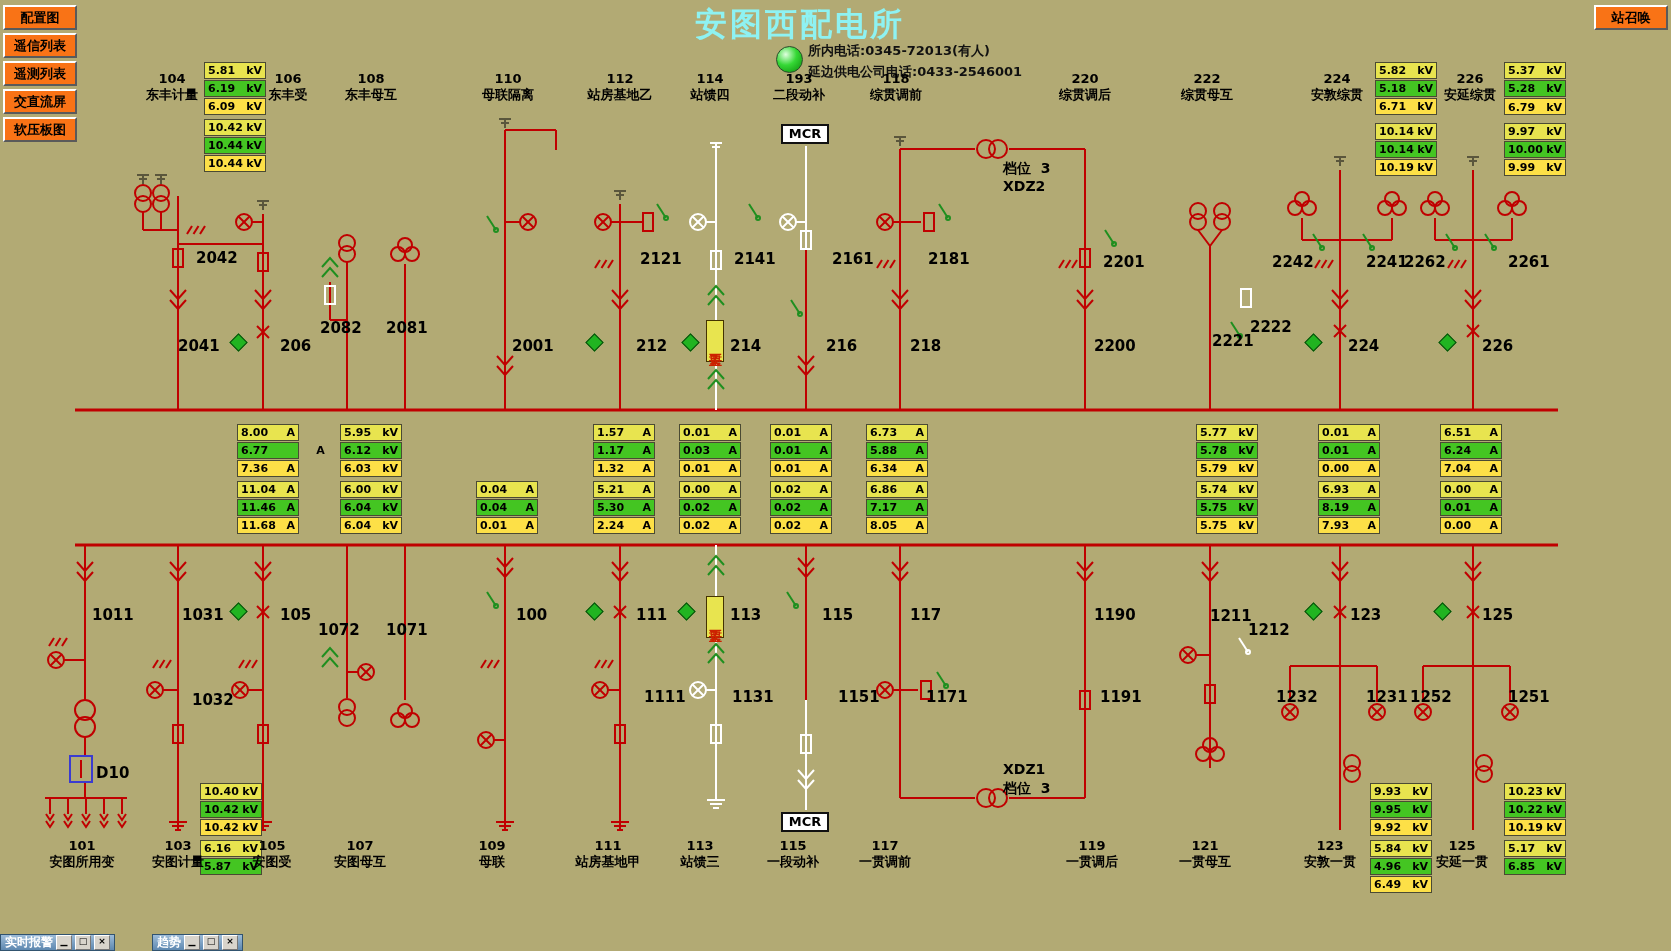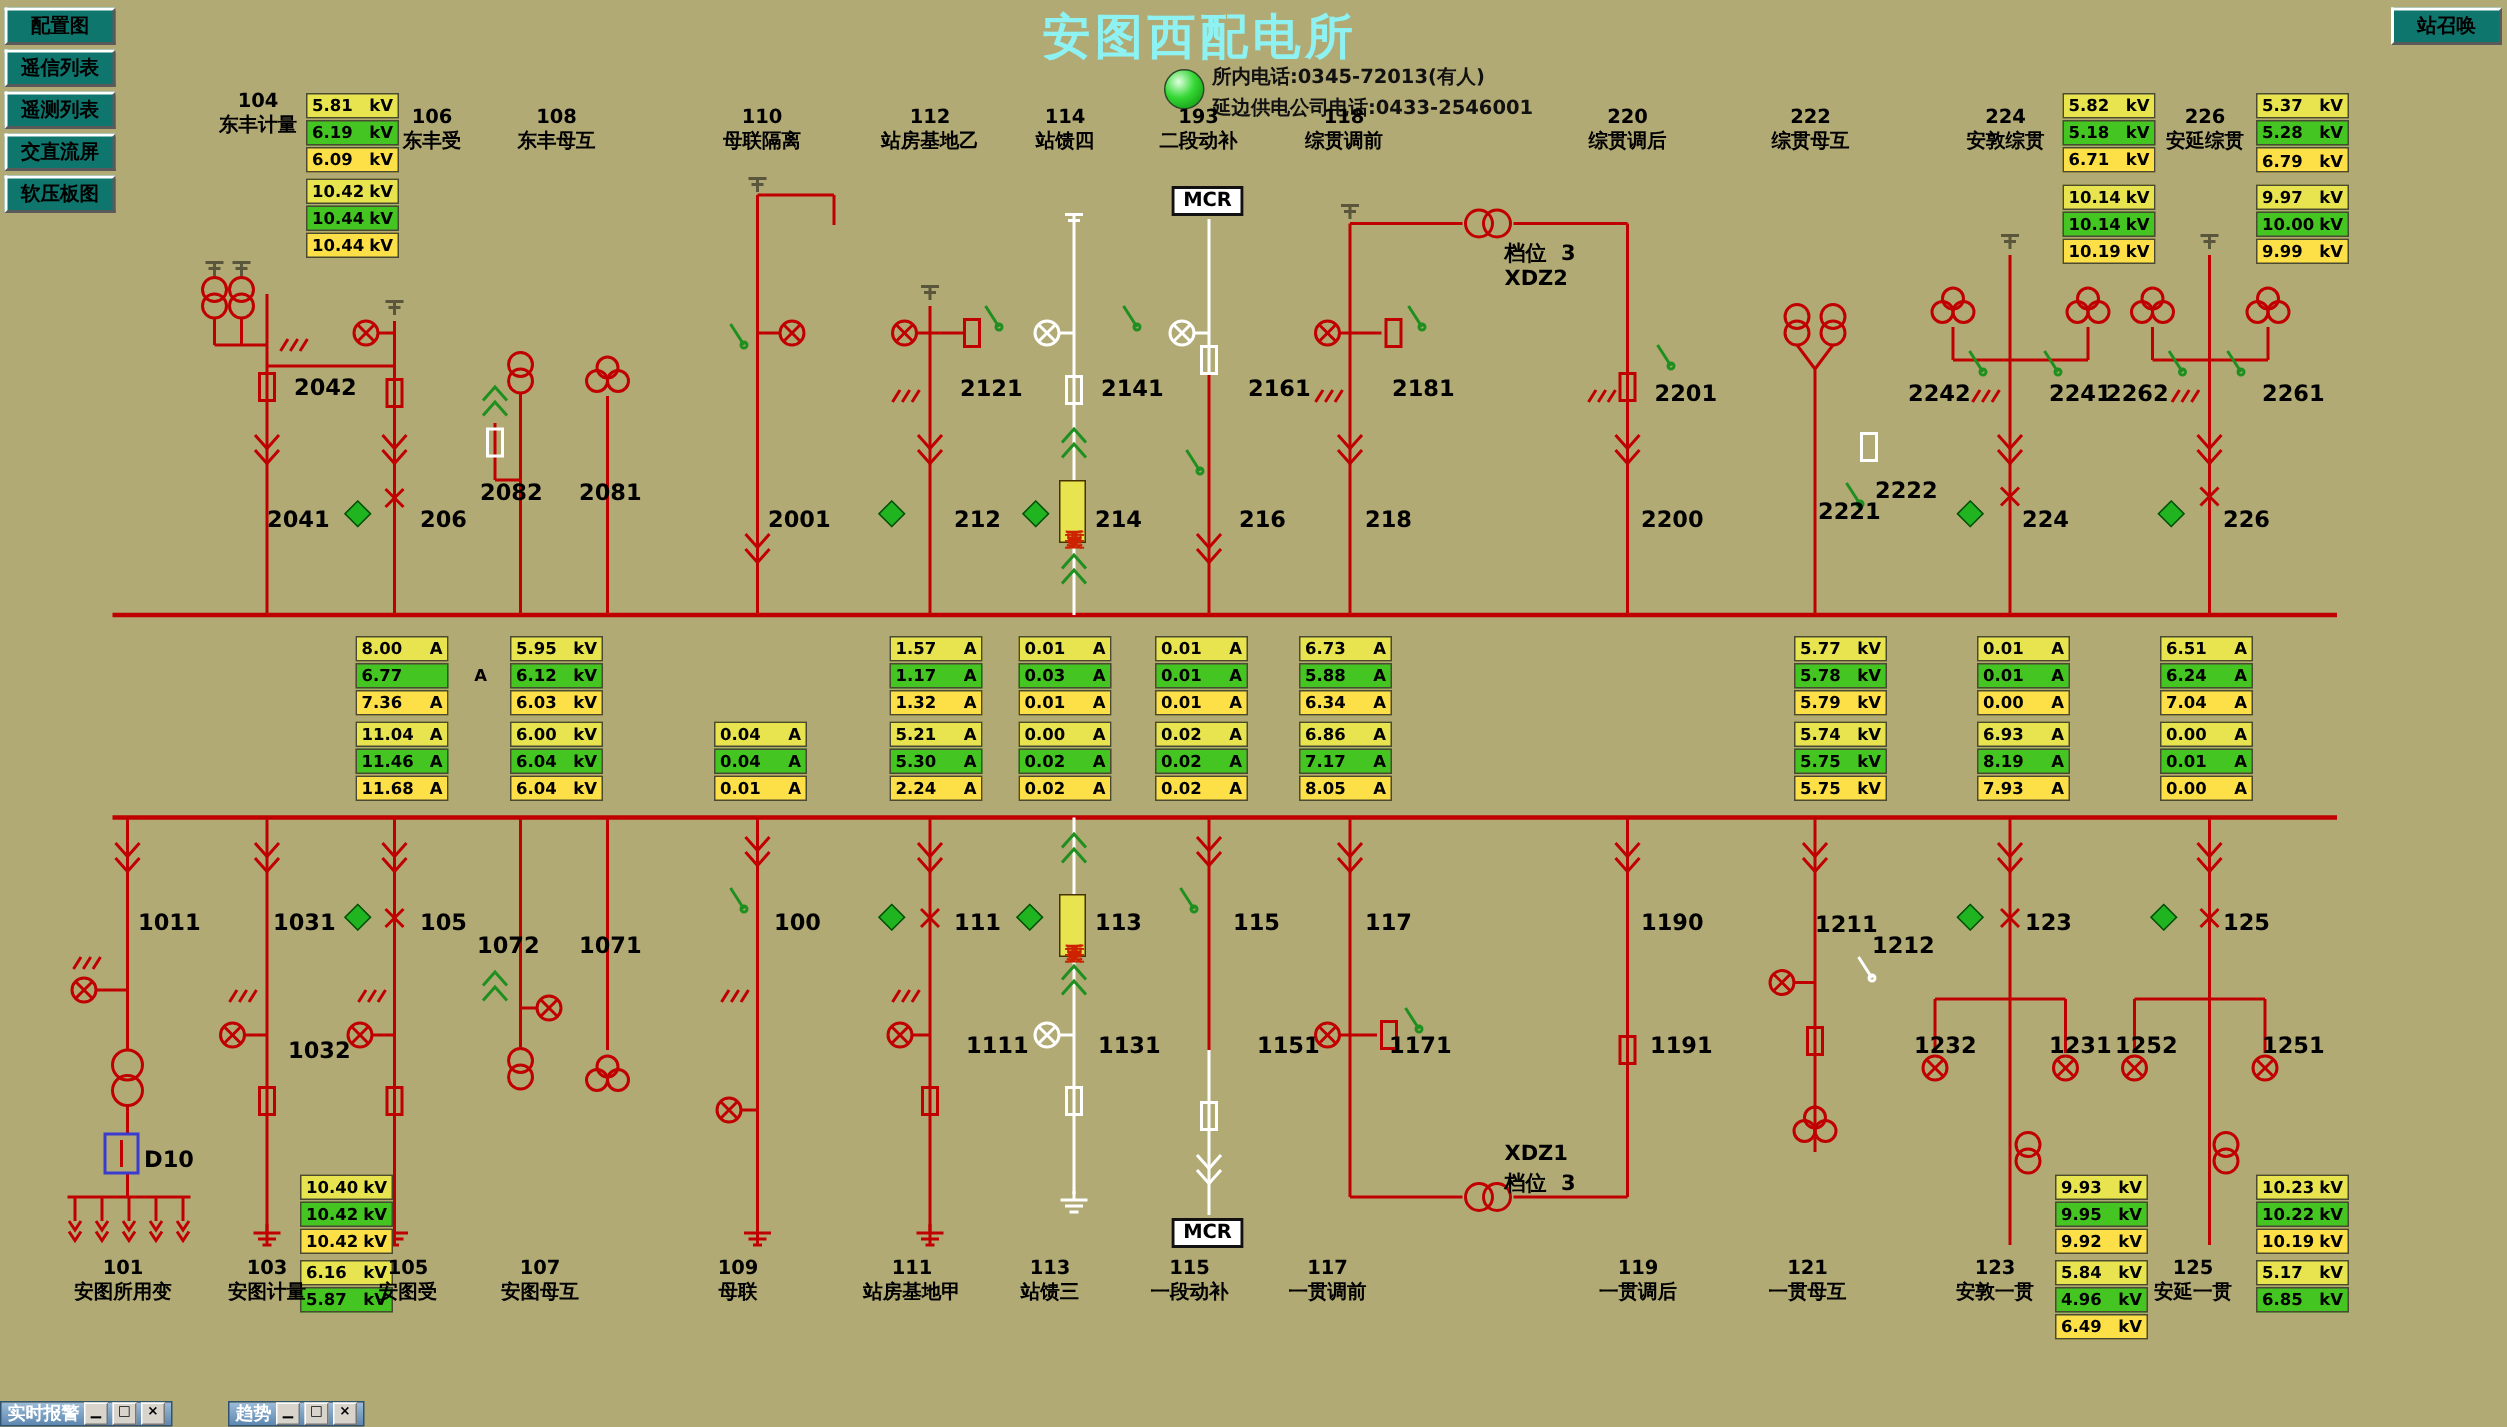--- a/index.html
+++ b/index.html
@@ -12,21 +12,21 @@
   svg .sr{stroke:#c00000;fill:none;stroke-width:2}
   svg .sb{stroke:#c00000;fill:none;stroke-width:3}
   svg .sw2{stroke:#ffffff;fill:none;stroke-width:2}
   svg .sg{stroke:#1f8f1f;fill:none;stroke-width:2}
   svg .sk{stroke:#5a563c;fill:none;stroke-width:2}
   svg .sblue{stroke:#3b3bd0;fill:none;stroke-width:2}
   #overlay{position:absolute;left:0;top:0;width:1671px;height:951px}
 
   .btn{
     position:absolute;width:74px;height:25px;box-sizing:border-box;
-    background:#0f766e;color:#000;font-size:13px;font-weight:bold;
+    background:#f97316;color:#000;font-size:13px;font-weight:bold;
     border-top:2px solid #ffffff;border-left:2px solid #ffffff;
     border-right:2px solid #5a5a5a;border-bottom:2px solid #5a5a5a;
     text-align:center;line-height:18px;cursor:pointer;padding:0;
     font-family:inherit;
   }
   .title{
     position:absolute;left:600px;top:3px;width:400px;text-align:center;
     font-size:32px;font-weight:bold;color:#8ef2f2;letter-spacing:3px;white-space:nowrap;
   }
   .phone{position:absolute;font-size:13px;font-weight:bold;color:#111;white-space:pre}
@@ -664,21 +664,21 @@
       <span>kV</span>
     </div>
     <div class="meter y" style="left: 1504px; top: 840px;">
       <span>5.17</span>
       <span>kV</span>
     </div>
     <div class="meter g" style="left: 1504px; top: 858px;">
       <span>6.85</span>
       <span>kV</span>
     </div>
-    <div class="bay" style="left: 112px; top: 60px;">
+    <div class="bay" style="left: 112px; top: 71px;">
       <div>104</div>
       <div>东丰计量</div>
     </div>
     <div class="bay" style="left: 228px; top: 71px;">
       <div>106</div>
       <div>东丰受</div>
     </div>
     <div class="bay" style="left: 311px; top: 71px;">
       <div>108</div>
       <div>东丰母互</div>

